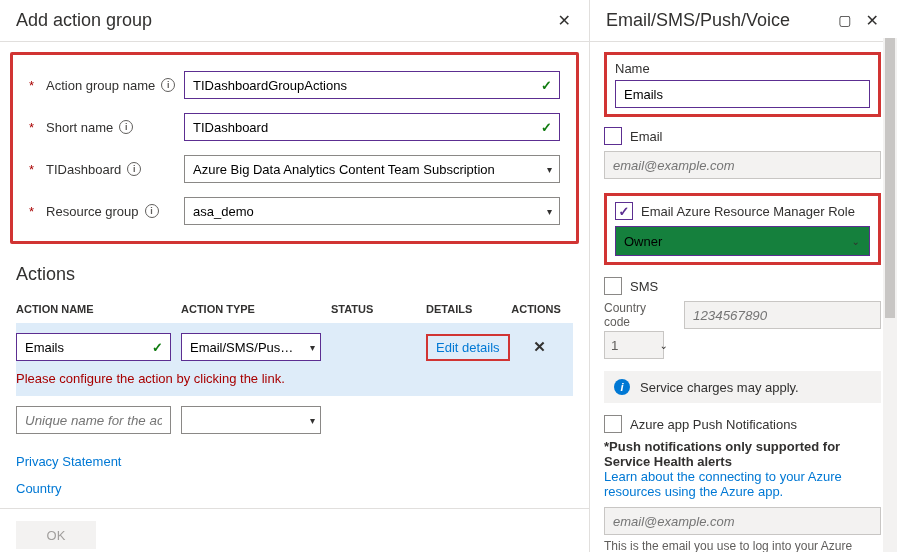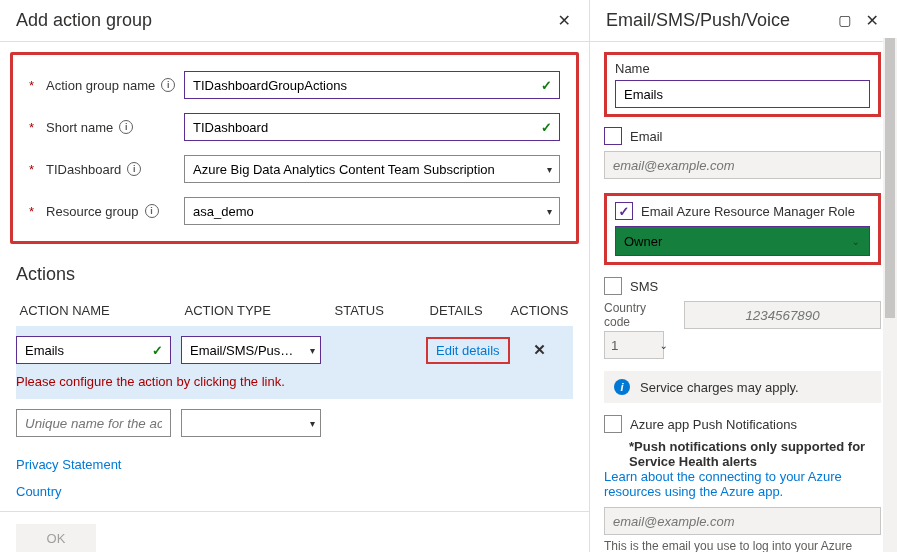--- a/index.html
+++ b/index.html
@@ -44,22 +44,22 @@
     }
     .select { appearance: none; padding-right: 24px; }
     .select-wrap { position: relative; flex: 1; display: flex; }
     .select-arrow {
       position: absolute; right: 8px; top: 50%; transform: translateY(-50%);
       pointer-events: none; font-size: 10px;
     }
     .actions-section { padding: 10px 16px; }
     .section-title { font-size: 18px; font-weight: 400; margin-bottom: 10px; }
     .actions-header {
-      display: flex; font-size: 13px; font-weight: 400;
-      padding: 8px 0; text-transform: uppercase; justify-content: center;
+      display: flex; font-size: 11px; font-weight: 700;
+      padding: 8px 0; text-transform: uppercase;
     }
     .col-name { width: 165px; }
     .col-type { width: 150px; }
     .col-status { width: 95px; text-transform: uppercase; }
     .col-details { width: 80px; }
     .col-actions { width: 60px; text-align: center; }
     .action-row {
       display: flex; align-items: center; padding: 10px 0 4px 0;
       background: #deecf9;
     }
@@ -126,32 +126,32 @@
     }
     .sms-row { display: flex; gap: 10px; margin-top: 4px; }
     .sms-label { font-size: 12px; color: #605e5c; margin-bottom: 2px; }
     .cc-select {
       width: 60px; height: 28px; border: 1px solid #c8c6c4;
       background: #f3f2f1; appearance: none; padding: 0 6px; color: #605e5c;
     }
     .phone-input {
       flex: 1; height: 28px; padding: 0 8px;
       border: 1px solid #c8c6c4; background: #f3f2f1;
-      color: #a19f9d; font-style: italic; text-align: center;
+      color: #a19f9d; font-style: italic;
     }
     .info-banner {
       display: flex; align-items: center; gap: 10px;
       background: #f3f2f1; padding: 8px 10px; margin: 12px 0; font-size: 13px;
     }
     .info-circle {
       width: 16px; height: 16px; border-radius: 50%; background: #0078d4;
       color: #fff; display: inline-flex; align-items: center; justify-content: center;
       font-size: 11px; font-weight: bold; font-style: italic; flex-shrink: 0;
     }
-    .push-title { font-weight: 600; font-size: 13px; margin-top: 4px; margin-left: 25px; }
+    .push-title { font-weight: 600; font-size: 13px; margin-top: 4px; }
     .learn-link { color: #0078d4; font-size: 13px; cursor: pointer; margin-bottom: 8px; }
     .help-text { font-size: 12px; color: #605e5c; margin-top: 4px; }
     .scrollbar {
       position: absolute; right: 0; top: 38px; width: 14px; bottom: 0;
       background: #f3f2f1;
     }
     .scroll-thumb {
       position: absolute; left: 2px; right: 2px; top: 0; height: 280px;
       background: #c8c6c4;
     }

